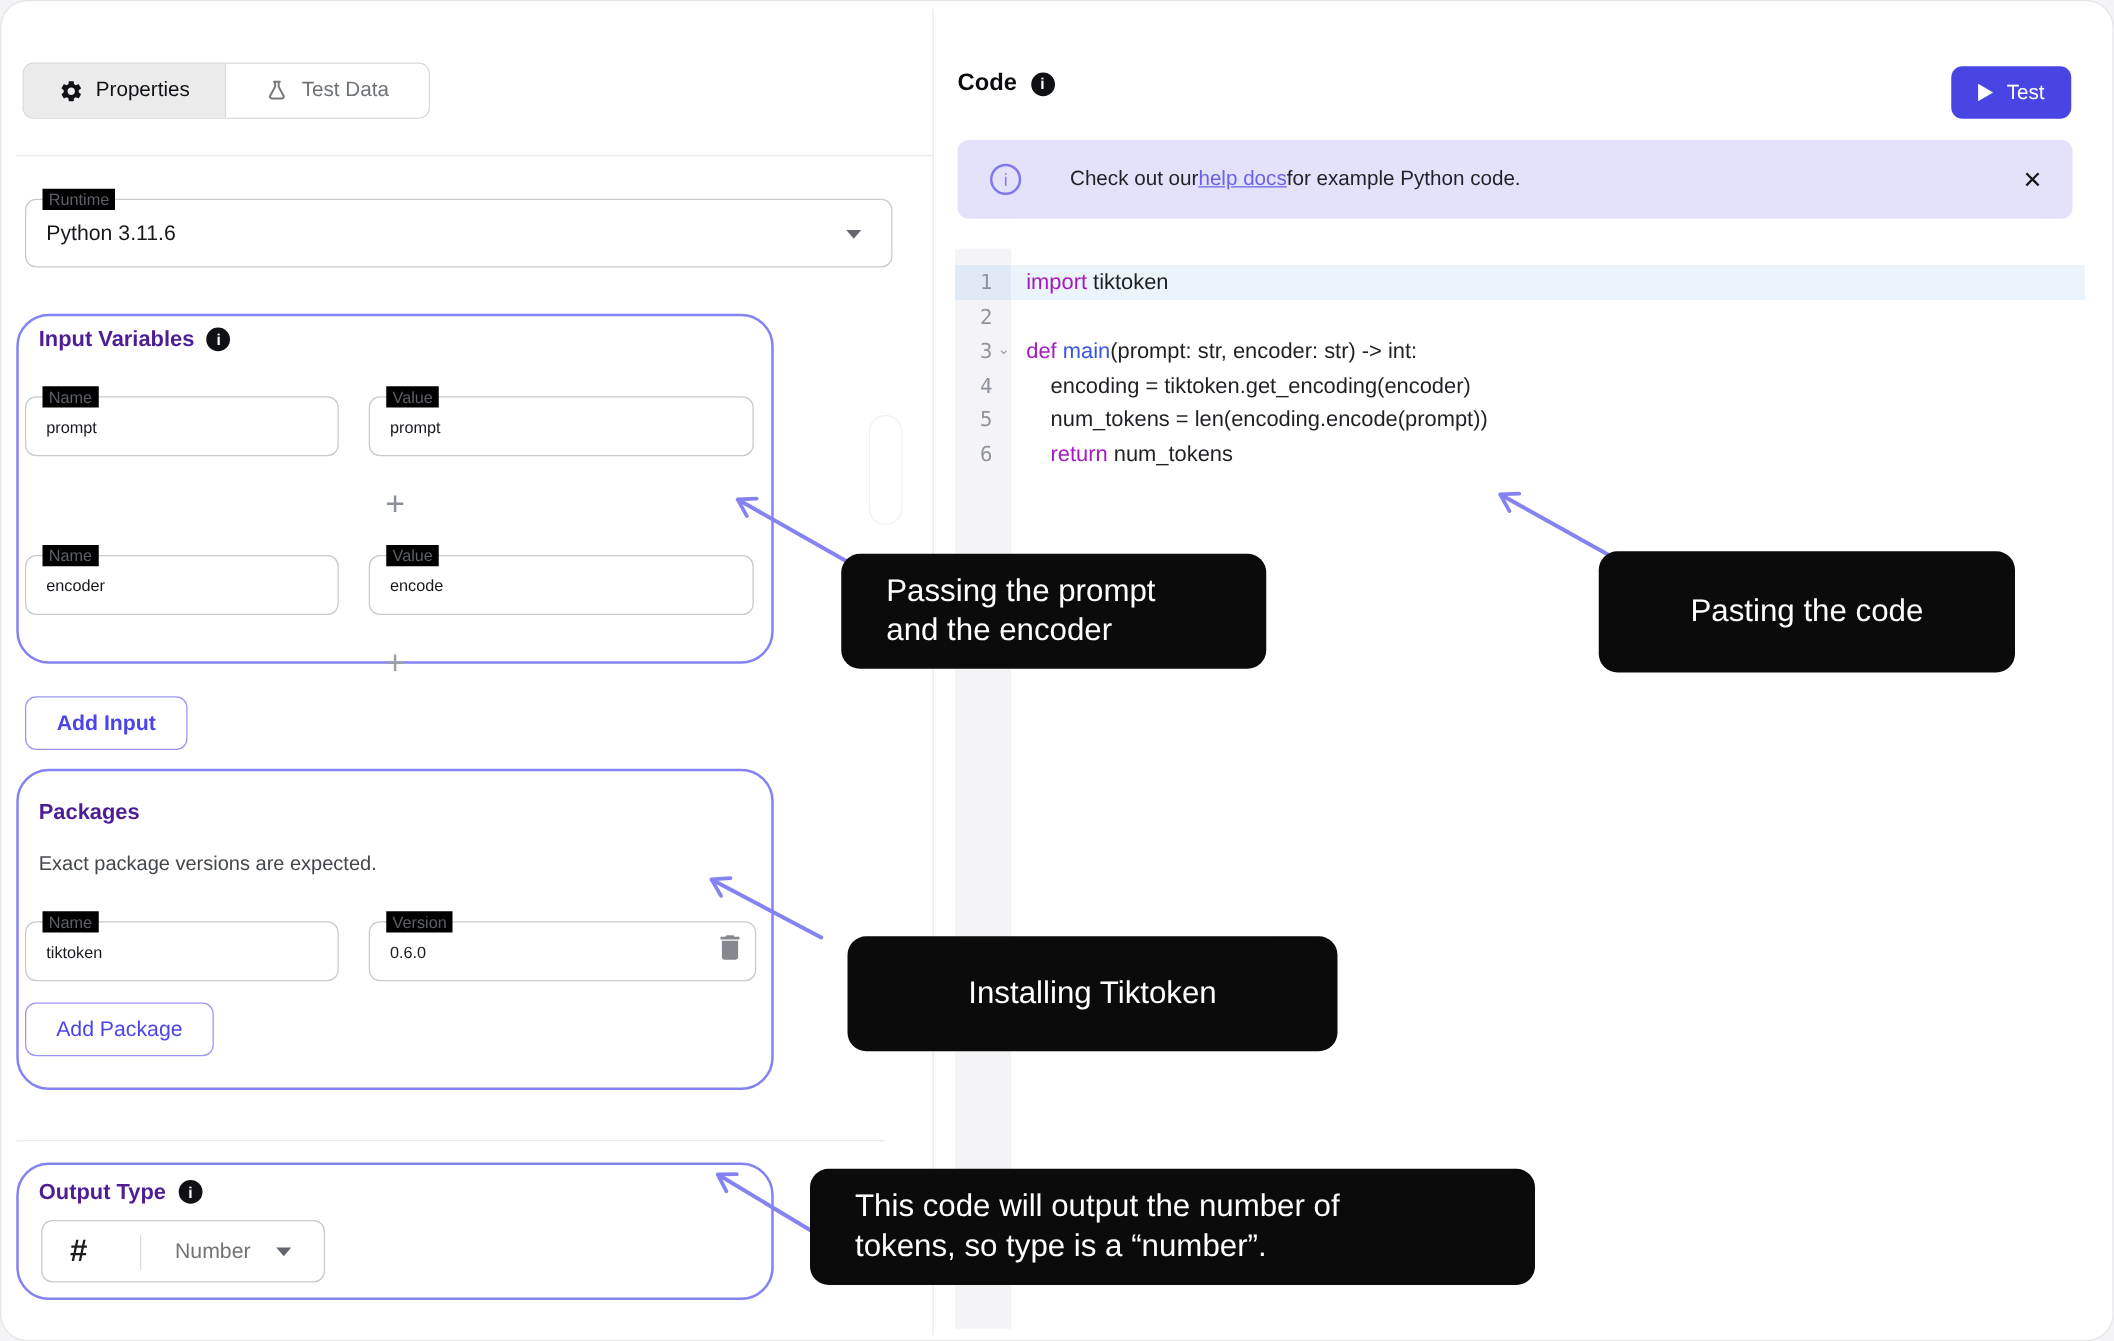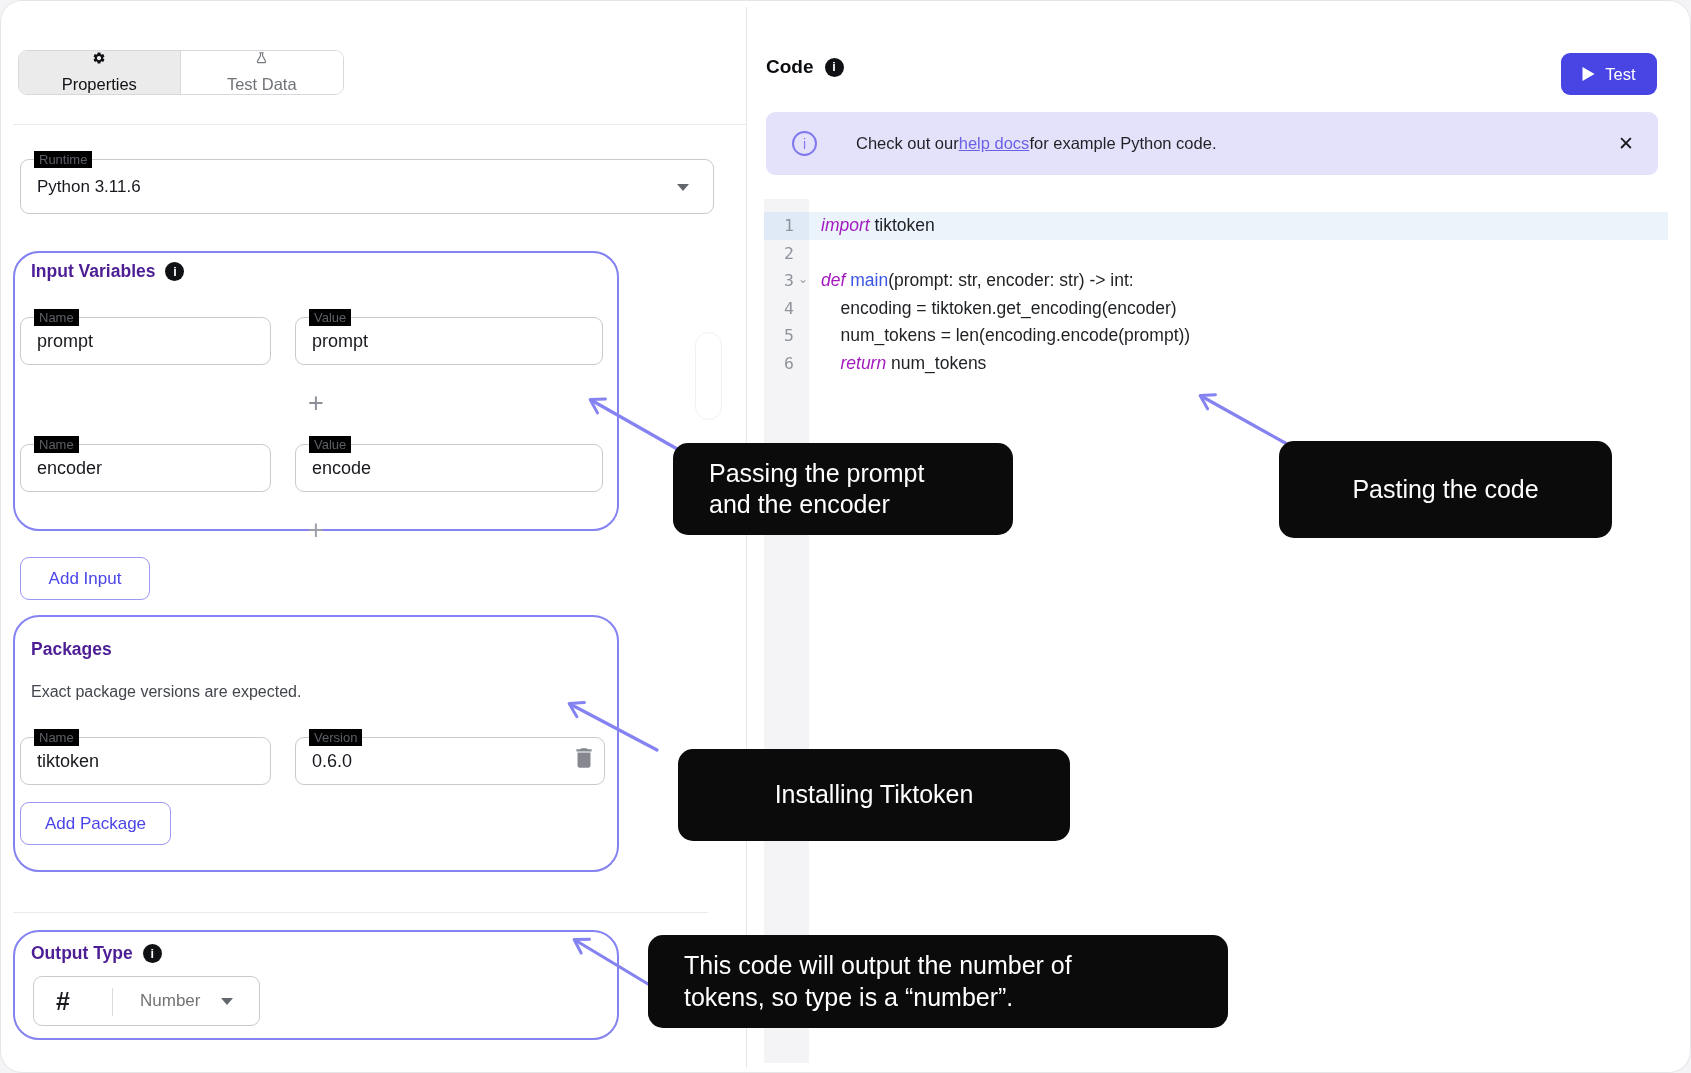--- a/index.html
+++ b/index.html
@@ -5,33 +5,33 @@
   html,body{margin:0;padding:0;background:#F4F4F6;}
   *{box-sizing:border-box;font-family:"Liberation Sans",sans-serif;}
   .canvas{position:relative;width:1691px;height:1073px;background:#fff;border:1px solid #E5E5E8;
     border-radius:22px;overflow:hidden;margin:0 auto;}
   .abs{position:absolute;}
 
   
   .tabbar{left:17px;top:49px;width:326px;height:45px;display:flex;border:1px solid #D8D8DB;
     border-radius:9px;overflow:hidden;background:#fff;}
   .tabseg{display:flex;align-items:center;justify-content:center;gap:10px;font-size:16.5px;
-    font-weight:500;cursor:pointer;flex-direction:column;}
+    font-weight:500;cursor:pointer;}
   .tabseg.on{background:#EBEBEC;color:#101114;border-right:1px solid #D8D8DB;width:162px;}
   .tabseg.off{background:#fff;color:#6F7378;width:163px;}
 
   .hdiv{background:#EAEAEC;height:1px;}
   .vdiv-panel{left:745px;top:6px;width:1px;height:1061px;background:#E7E7EA;}
 
   
   .ofield{position:absolute;border:1px solid #C8CACF;border-radius:9px;background:#fff;}
   .olabel{position:absolute;top:-9px;left:13px;background:#000000;padding:0 5px;font-size:13px;
     color:#5C6067;line-height:17px;white-space:nowrap;}
   .oval{position:absolute;left:16px;right:28px;top:0;bottom:0;display:flex;align-items:center;
-    font-size:18px;color:#17191D;white-space:nowrap;overflow:hidden;}
+    font-size:13px;color:#17191D;white-space:nowrap;overflow:hidden;}
   .caret{position:absolute;width:0;height:0;border-left:6px solid transparent;
     border-right:6px solid transparent;border-top:7px solid #63676D;top:50%;margin-top:-3px;}
 
   
   .annbox{position:absolute;border:2px solid #8583F1;border-radius:26px;}
   .sechead{position:absolute;display:flex;align-items:center;gap:10px;}
   .sectitle{font-size:17.5px;font-weight:700;color:#4c1d95;}
   .infodot{display:inline-flex;width:19px;height:19px;border-radius:50%;background:#101114;
     color:#fff;align-items:center;justify-content:center;font-size:12.5px;font-weight:700;}
   .obtn{position:absolute;border:1.5px solid #9B96F3;border-radius:9px;color:#4B44E9;
@@ -61,21 +61,21 @@
   .gutrows{left:763px;top:211px;width:45px;}
   .grow{height:27.5px;line-height:27.5px;text-align:right;padding-right:15px;color:#8F949C;
     font-family:"DejaVu Sans Mono",monospace;font-size:16.5px;position:relative;}
   .grow.gact{background:#DFEAF6;}
   .fold{position:absolute;right:1px;top:-1px;font-size:12px;color:#9AA0A6;
     font-family:"Liberation Sans",sans-serif;}
   .coderows{left:808px;top:211px;width:859px;}
   .crow{height:27.5px;line-height:27.5px;white-space:pre;padding-left:12px;
     font-family:"DejaVu Sans Mono",monospace;font-size:17.5px;color:#1E2023;}
   .crow.cact{background:#EBF3FB;}
-  .tk-kw{color:#A41ABF;font-style:italic;}
+  .tk-kw{color:#A41ABF;}
   .tk-fn{color:#3A55E2;}
   .tk-pl{color:#1E2023;}
 
   
   .tip{position:absolute;background:#0B0B0C;border-radius:15px;color:#fff;display:flex;
     flex-direction:column;justify-content:center;font-size:25px;line-height:31.5px;z-index:5;}
   .tip.left{align-items:flex-start;padding:0 28px 0 36px;}
   .tip.center{align-items:center;padding:16px 10px;}
 
   .arrows{left:0;top:0;pointer-events:none;z-index:4;}
@@ -141,21 +141,21 @@
     <span class="olabel">Name</span>
     <span class="oval">encoder</span>
   </div>
   <div class="ofield" style="left:294px;top:443px;width:308px;height:48px;">
     <span class="olabel">Value</span>
     <span class="oval">encode</span>
   </div>
 
   <div class="plus" style="left:300px;top:515px;color:#9BA0A8;z-index:2;">+</div>
 
-  <div class="obtn" style="left:19px;top:556px;width:130px;height:43px;">
+  <div class="obtn" style="left:19px;top:556px;width:130px;height:43px;font-weight:bold;">
     <span>Add Input</span>
   </div>
 
   <div class="annbox" style="left:12px;top:614px;width:606px;height:257px;"></div>
   <div class="sechead" style="left:30px;top:638px;">
     <span class="sectitle">Packages</span>
   </div>
   <div class="abs" style="left:30px;top:682px;font-size:16px;color:#43474D;">Exact package versions are expected.</div>
 
   <div class="ofield" style="left:19px;top:736px;width:251px;height:48px;">

